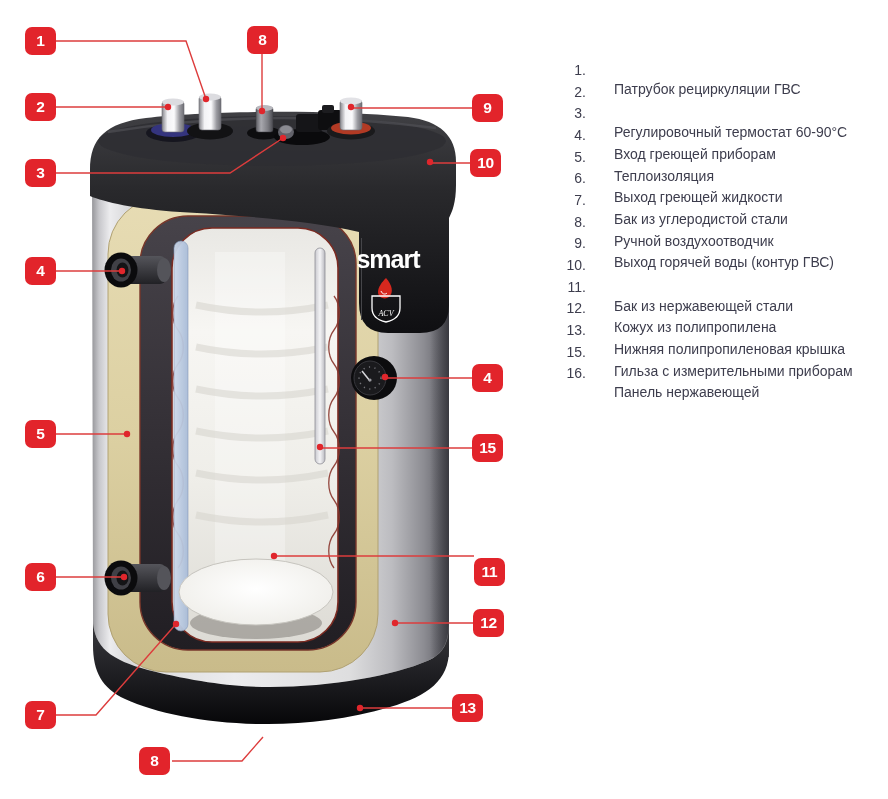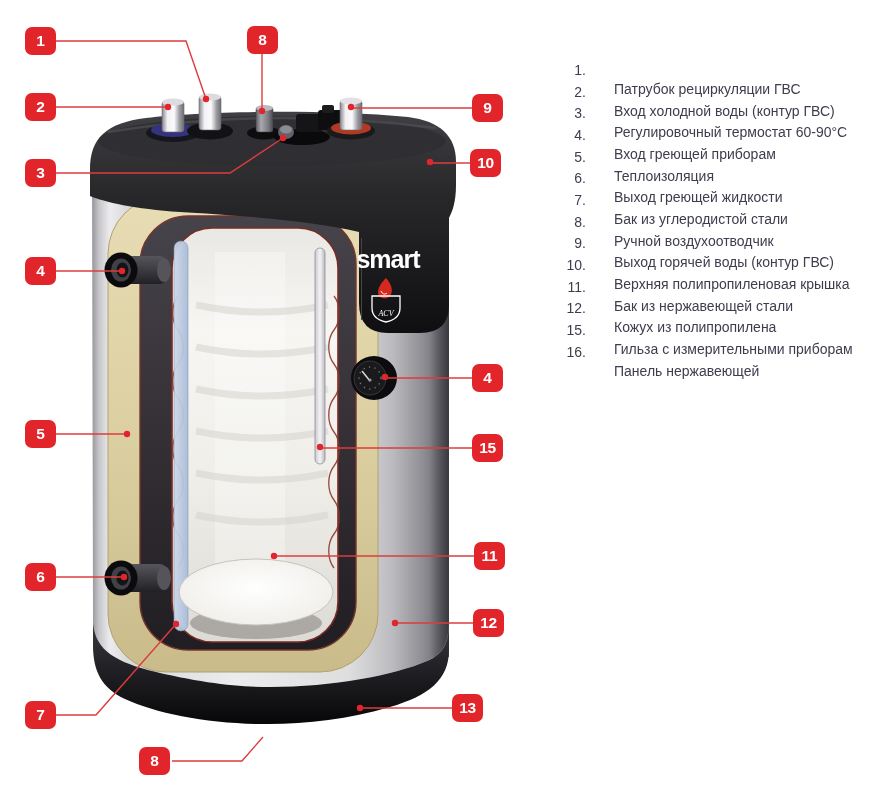--- a/index.html
+++ b/index.html
@@ -247,35 +247,34 @@
 <div class="callout" style="left:25px;top:27px">1</div>
 <div class="callout" style="left:25px;top:93px">2</div>
 <div class="callout" style="left:25px;top:159px">3</div>
 <div class="callout" style="left:25px;top:257px">4</div>
 <div class="callout" style="left:25px;top:420px">5</div>
 <div class="callout" style="left:25px;top:563px">6</div>
 <div class="callout" style="left:25px;top:701px">7</div>
 <div class="callout" style="left:247px;top:26px">8</div>
 <div class="callout" style="left:472px;top:94px">9</div>
 <div class="callout" style="left:470px;top:149px">10</div>
-<div class="callout" style="left:474px;top:542px">11</div>
+<div class="callout" style="left:474px;top:558px">11</div>
 <div class="callout" style="left:473px;top:609px">12</div>
 <div class="callout" style="left:452px;top:694px">13</div>
 <div class="callout" style="left:472px;top:364px">4</div>
 <div class="callout" style="left:472px;top:434px">15</div>
 <div class="callout" style="left:139px;top:747px">8</div>
 
 <ol class="legend">
   <li class="lg-row">
         <span class="lg-num">1.</span>
         <span class="lg-text">Патрубок рециркуляции ГВС</span>
       </li>
   <li class="lg-row">
         <span class="lg-num">2.</span>
-        <span class="lg-text">Вход холодной воды (контур ГВС)</span>
       </li>
   <li class="lg-row">
         <span class="lg-num">3.</span>
         <span class="lg-text">Регулировочный термостат 60-90°С</span>
       </li>
   <li class="lg-row">
         <span class="lg-num">4.</span>
         <span class="lg-text">Вход греющей приборам</span>
       </li>
   <li class="lg-row">
@@ -293,31 +292,34 @@
   <li class="lg-row">
         <span class="lg-num">8.</span>
         <span class="lg-text">Ручной воздухоотводчик</span>
       </li>
   <li class="lg-row">
         <span class="lg-num">9.</span>
         <span class="lg-text">Выход горячей воды (контур ГВС)</span>
       </li>
   <li class="lg-row">
         <span class="lg-num">10.</span>
-        <span class="lg-text">Верхняя полипропиленовая крышка</span>
       </li>
   <li class="lg-row">
         <span class="lg-num">11.</span>
         <span class="lg-text">Бак из нержавеющей стали</span>
       </li>
   <li class="lg-row">
         <span class="lg-num">12.</span>
         <span class="lg-text">Кожух из полипропилена</span>
       </li>
   <li class="lg-row">
+        <span class="lg-num">13.</span>
+        <span class="lg-text">Нижняя полипропиленовая крышка</span>
+      </li>
+  <li class="lg-row">
         <span class="lg-num">15.</span>
         <span class="lg-text">Гильза с измерительными приборам</span>
       </li>
   <li class="lg-row">
         <span class="lg-num">16.</span>
         <span class="lg-text">Панель нержавеющей</span>
       </li>
 </ol>
 
 </div>

